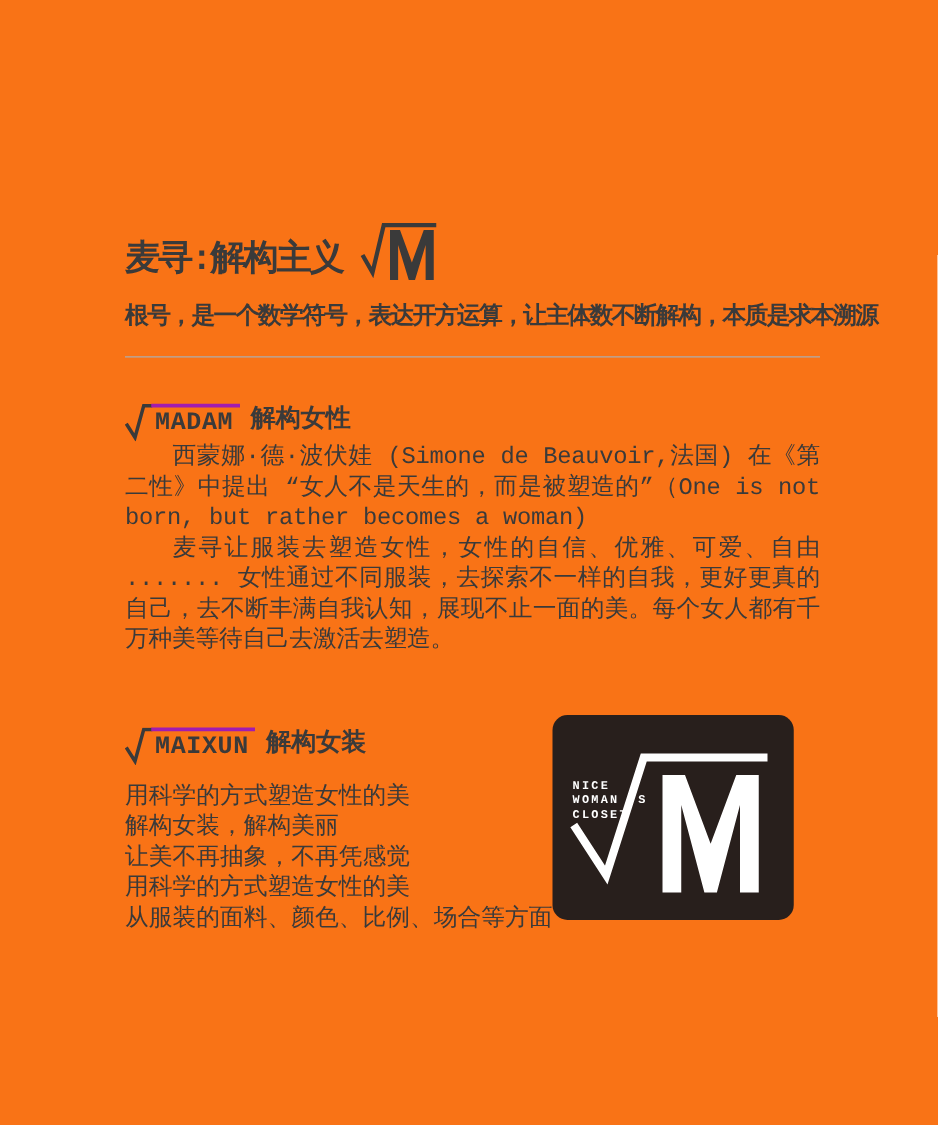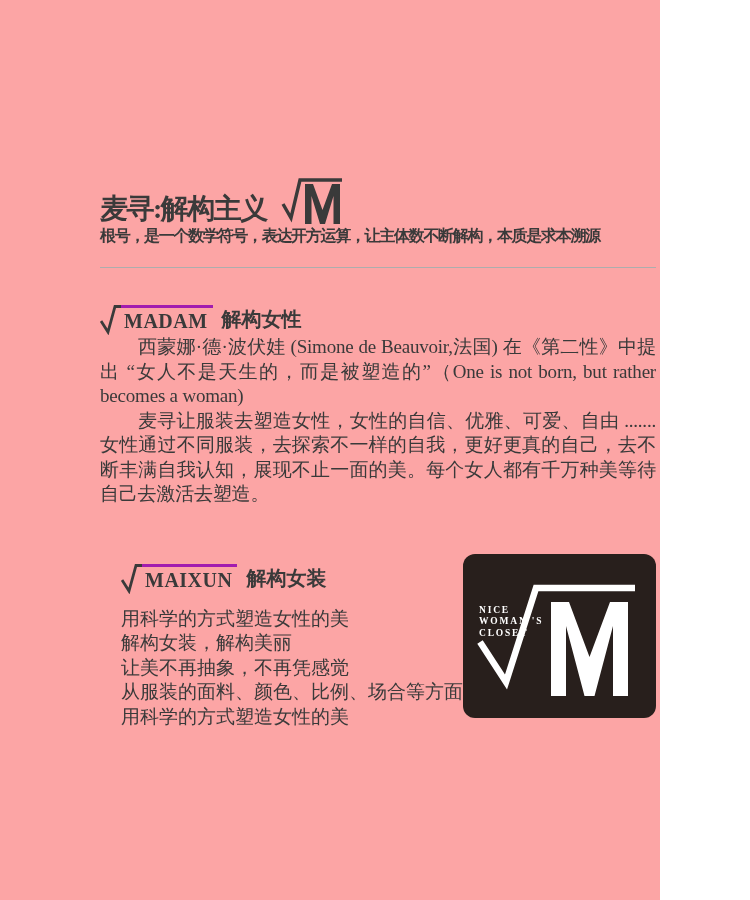--- a/index.html
+++ b/index.html
@@ -1,46 +1,46 @@
 <!DOCTYPE html>
 <html><head>
 <meta charset="utf-8">
 <style>
   * { margin:0; padding:0; box-sizing:border-box; }
   html,body { background:#ffffff; }
   .page {
-    position:relative; width:660px; height:900px; background:#fca5a5;
-    font-family:Liberation Serif, serif; color:#3a3a3a;
+    position:relative; width:750px; height:900px; background:#f97316;
+    font-family:Liberation Mono, monospace; color:#3a3a3a;
     overflow:hidden;
   }
   .content { position:absolute; left:100px; top:178px; width:556px; }
 
   
   .title-row { display:flex; align-items:flex-end; gap:14px; height:48px; }
   .page-title { font-size:28px; font-weight:700; letter-spacing:-1.5px; line-height:1; padding-bottom:3px; white-space:nowrap; }
   .title-sym svg { display:block; }
-  .subtitle { font-size:16px; font-weight:700; letter-spacing:-1.3px; white-space:nowrap; }
+  .subtitle { margin-top:13px; font-size:19px; font-weight:700; letter-spacing:-1.3px; white-space:nowrap; }
 
   .divider { border:none; border-top:1px solid #adadad; margin-top:20px; }
 
   
   .sec-heading { display:flex; align-items:flex-start; }
   .sec-heading .rad-svg { flex:0 0 auto; display:block; }
   .sec-heading .over {
     border-top:3px solid #a21caf; padding:3px 5px 0 3px; margin-left:-1px;
     font-size:20px; font-weight:700; letter-spacing:0.5px; line-height:1; white-space:nowrap;
   }
   .sec-heading .cn { margin-left:9px; padding-top:4px; font-size:20px; font-weight:700; line-height:1; white-space:nowrap; }
 
   .sec-madam { margin-top:37px; }
   .body-p { font-size:19px; line-height:24.5px; text-align:justify; text-indent:2em; letter-spacing:-0.2px; }
   .body-p + .body-p { margin-top:0; }
 
   
-  .two-col { display:flex; justify-content:flex-end; align-items:flex-start; margin-top:57px; }
+  .two-col { display:flex; justify-content:flex-start; align-items:flex-start; margin-top:57px; }
   .lines { margin-top:13px; font-size:19px; line-height:24.5px; }
   .lines div { white-space:nowrap; }
 
   
   .logo-card {
     position:relative; width:193px; height:164px; flex:0 0 auto;
     background:#281f1c; border-radius:12px; margin-top:-10px;
   }
   .tagline {
     position:absolute; left:16px; top:19px; color:#ffffff;
@@ -87,22 +87,22 @@
           <svg class="rad-svg" width="22" height="30" viewBox="0 0 22 30">
             <polyline points="1,16 8,27 15,1.5 22,1.5" fill="none" stroke="#3a3a3a" stroke-width="2.8" stroke-linejoin="miter"></polyline>
           </svg>
           <span class="over">MAIXUN</span>
           <span class="cn">解构女装</span>
         </div>
         <div class="lines">
           <div>用科学的方式塑造女性的美</div>
           <div>解构女装，解构美丽</div>
           <div>让美不再抽象，不再凭感觉</div>
+          <div>用科学的方式塑造女性的美</div>
           <div>从服装的面料、颜色、比例、场合等方面</div>
-          <div>用科学的方式塑造女性的美</div>
         </div>
       </div>
 
       <div class="logo-card">
         <svg class="logo-mark" width="193" height="164" viewBox="0 0 193 164">
           <polyline points="17,88 43,128 73,34 172,34" fill="none" stroke="#ffffff" stroke-width="6.5" stroke-linejoin="miter"></polyline>
           <path d="M88,142 L88,48 L106,48 L126.5,103 L147,48 L165,48 L165,142 L150,142 L150,72 L131.5,142 L121.5,142 L103,72 L103,142 Z" fill="#ffffff"></path>
         </svg>
         <div class="tagline">
           <div>NICE</div>

